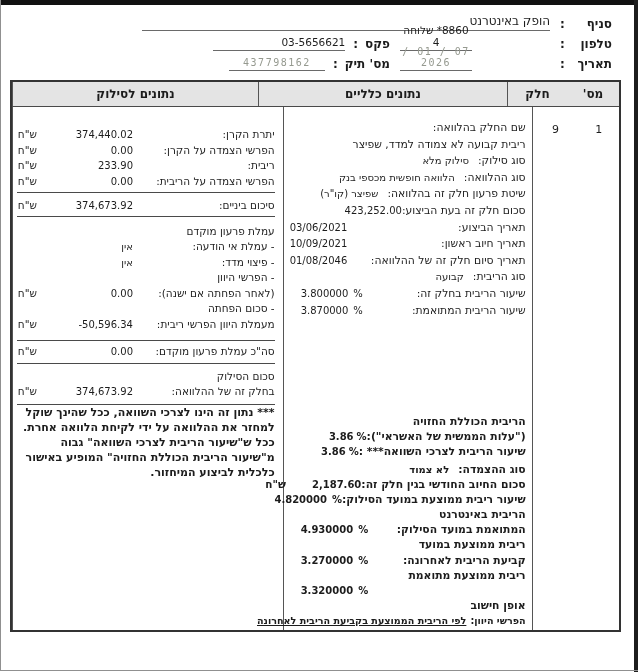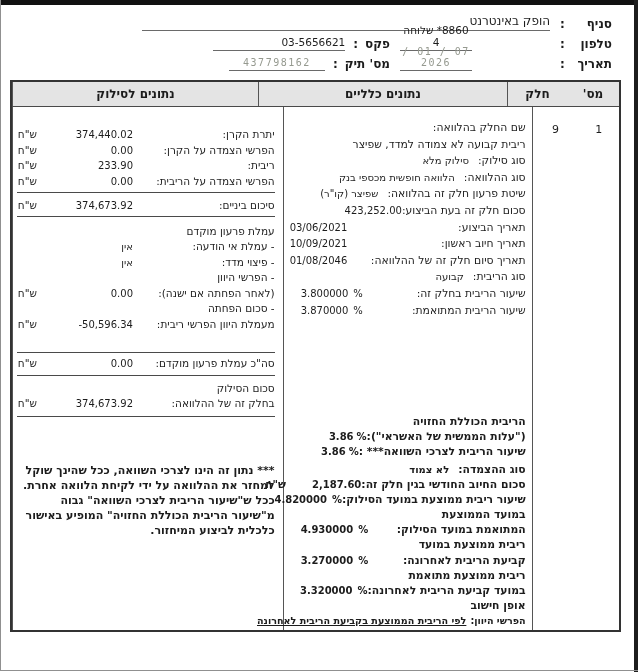--- a/index.html
+++ b/index.html
@@ -57,29 +57,29 @@
   .gap-sm{margin-top:3px;}
   .und{text-decoration:underline;}
   .small .lbl{font-size:9.6px;}
   .small .iv{font-size:9.6px;margin-right:4px;}
 
   
   .setcol{display:flex;flex-direction:column;height:100%;padding:0 8px 0 4px;box-sizing:border-box;}
   .sgroup{border-bottom:1px solid #4a4a4a;}
   .sg1{padding:20px 0 3px;}
   .sg2{padding:5px 0 2px;}
-  .sg3{padding:7px 0 20px;}
+  .sg3{padding:7px 0 8px;}
   .sg4{padding:3px 0 3px;}
   .sg5{padding:5px 0 4px;}
   .srow{display:flex;align-items:baseline;height:15.5px;line-height:15.5px;white-space:nowrap;}
   .srow .lbl{font-size:10.5px;text-align:center;}
   .sval{direction:ltr;unicode-bidi:isolate;width:62px;text-align:right;font-size:10px;}
   .sunit{width:20px;margin-right:34px;text-align:right;font-size:10.5px;}
 
-  .note{margin-top:46px;font-weight:bold;font-size:11px;line-height:15px;text-align:right;
+  .note{font-weight:bold;font-size:11px;line-height:15px;text-align:right;
         padding-left:6px;}
   .nline{white-space:nowrap;}
 </style>
 </head>
 <body>
 
 <div class="topbar"></div>
 <div class="rightstrip"></div>
 <div class="frame"></div>
 
@@ -210,42 +210,41 @@
             <span class="val">2,187.60</span>
             <span class="unit cunit">ש"ח</span>
           </div>
           <div class="grow t-pct">
             <span class="lbl">שיעור ריבית ממוצעת במועד הסילוק:</span>
             <span class="sp"></span>
             <span class="unit">%</span>
             <span class="val">4.820000</span>
           </div>
           <div class="grow t-plain">
-            <span class="lbl">במועד הממוצעת</span>
+            <span class="lbl">הריבית באינטרנט</span>
           </div>
           <div class="grow t-pct">
             <span class="lbl">המתואמת במועד הסילוק:</span>
             <span class="sp"></span>
             <span class="unit">%</span>
             <span class="val">4.930000</span>
           </div>
           <div class="grow t-plain">
             <span class="lbl">ריבית ממוצעת במועד</span>
           </div>
           <div class="grow t-pct">
             <span class="lbl">קביעת הריבית לאחרונה:</span>
             <span class="sp"></span>
             <span class="unit">%</span>
             <span class="val">3.270000</span>
           </div>
           <div class="grow t-plain">
             <span class="lbl">ריבית ממוצעת מתואמת</span>
           </div>
           <div class="grow t-pct">
-            <span class="lbl">במועד קביעת הריבית לאחרונה:</span>
             <span class="sp"></span>
             <span class="unit">%</span>
             <span class="val">3.320000</span>
           </div>
           <div class="grow t-plain">
             <span class="lbl">אופן חישוב</span>
           </div>
           <div class="grow t-inline-u small">
             <span class="lbl">הפרשי היוון:</span>
             <span class="iv und">לפי הריבית הממוצעת בקביעת הריבית לאחרונה</span>

